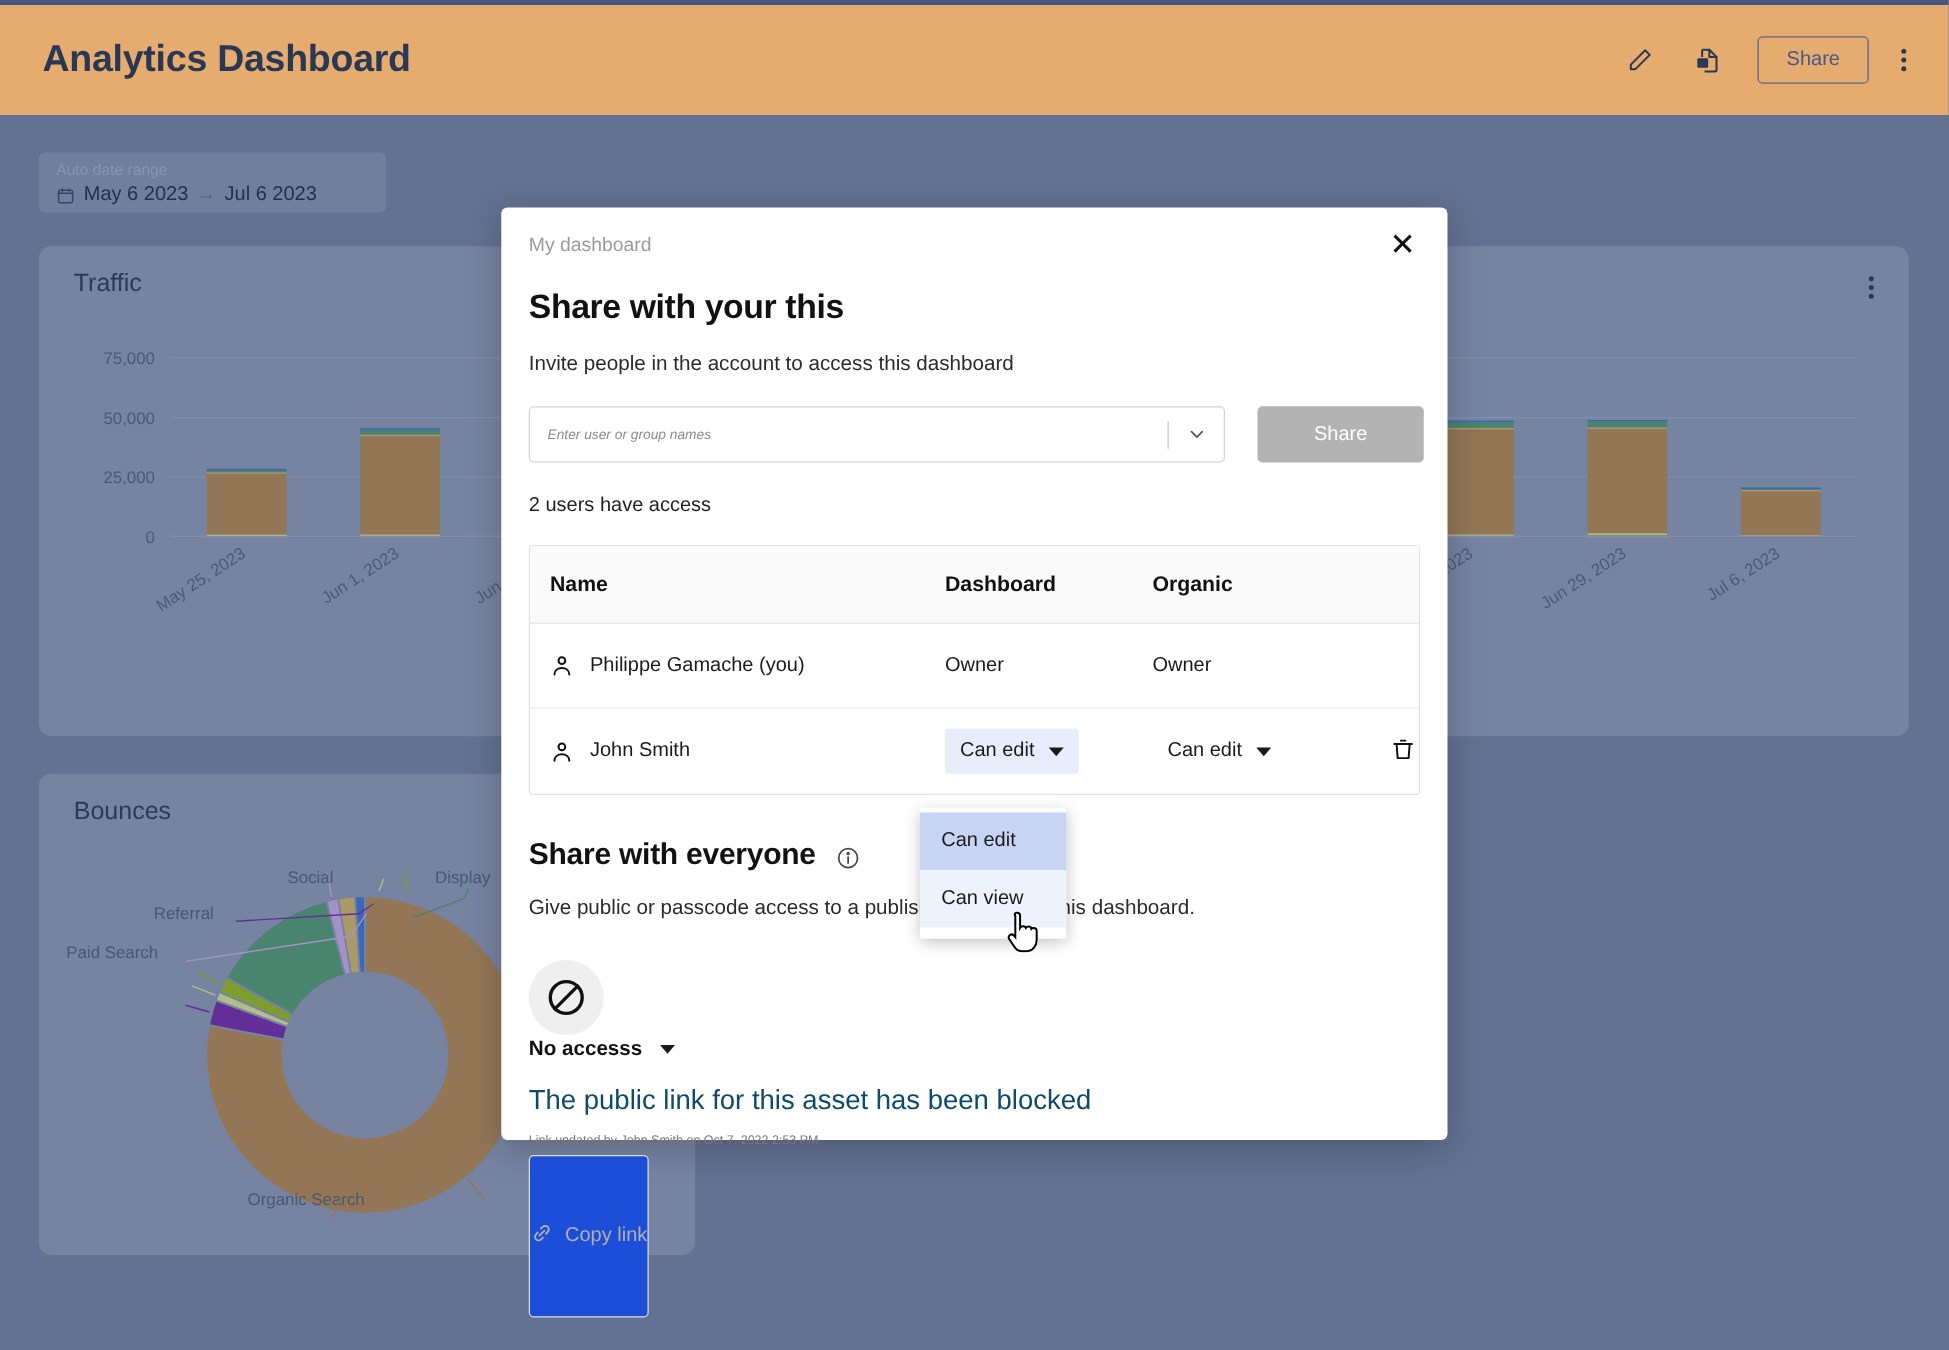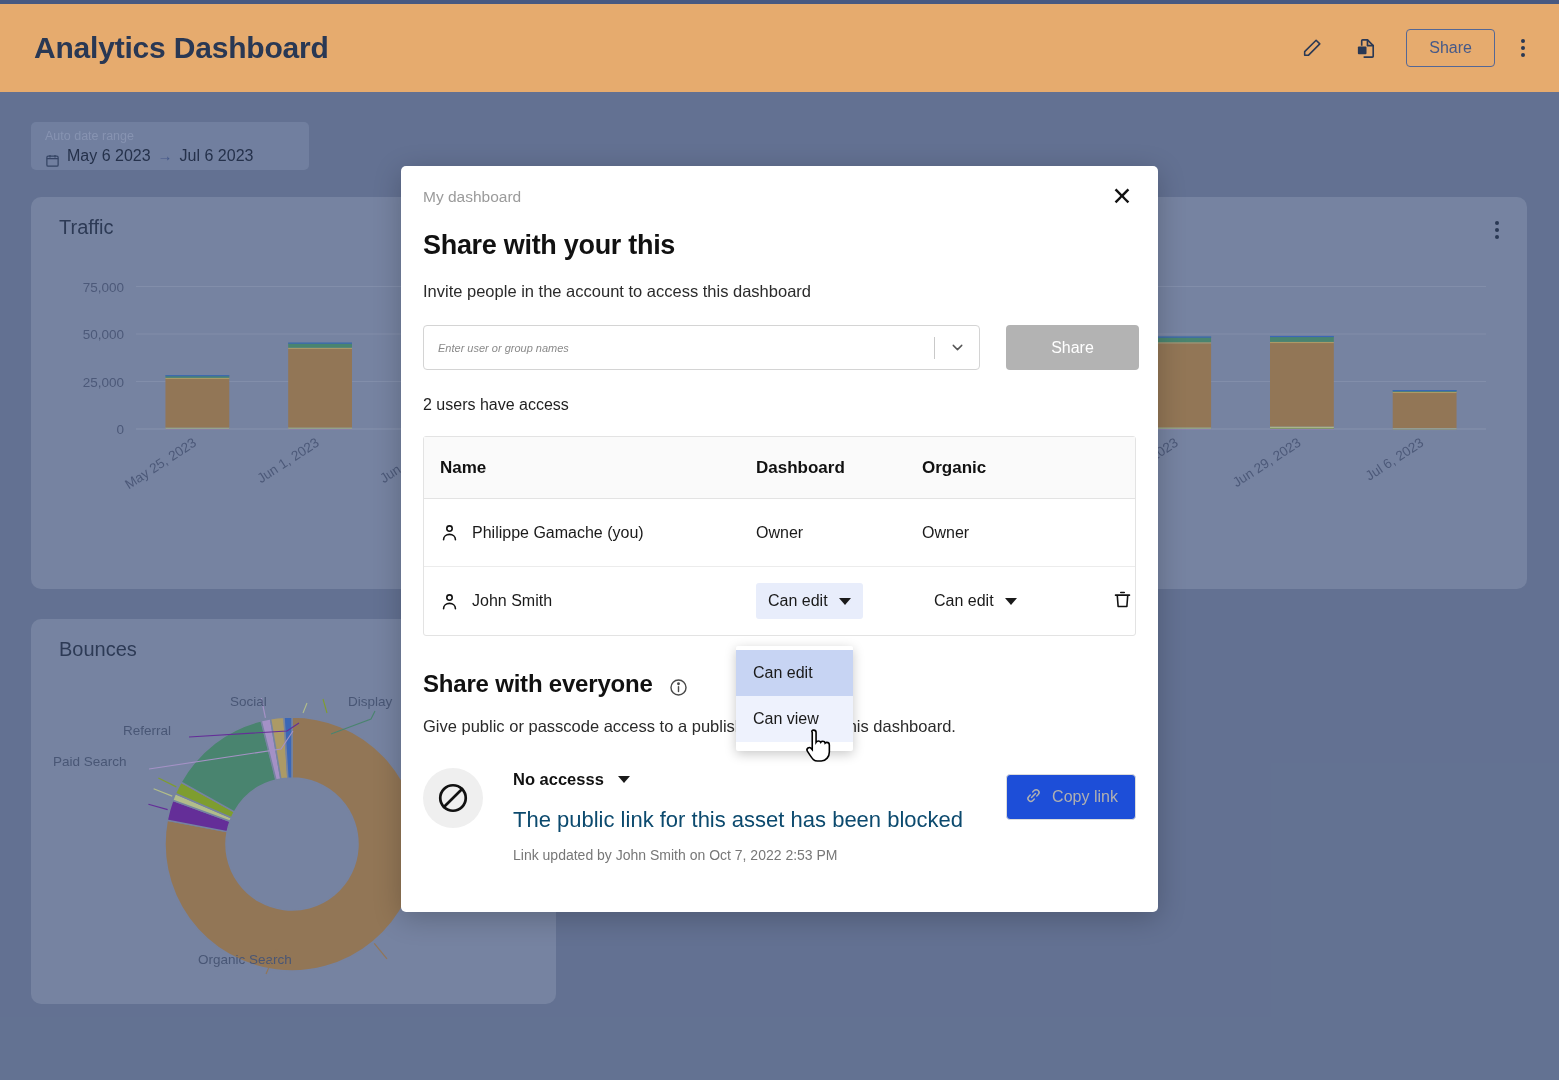--- a/index.html
+++ b/index.html
@@ -38,21 +38,21 @@
 
   
   .daterange {
     position: absolute; left: 31px; top: 122px;
     width: 278px; height: 48px;
     background: #7b89ab; border-radius: 5px;
     padding: 7px 14px;
   }
   .daterange-label { font-size: 12.5px; color: #93a0bf; line-height: 15px; }
   .daterange-value {
-    font-size: 16px; color: #26334d; display: flex; align-items: flex-end; gap: 7px;
+    font-size: 16px; color: #26334d; display: flex; align-items: center; gap: 7px;
     line-height: 22px; margin-top: 1px;
   }
   .cal-icon { width: 15px; height: 15px; color: #39486a; display:inline-block; }
   .arrow-g { color: #4a5f92; font-size: 15px; }
 
   
   .card {
     position: absolute;
     background: #808ead;
     border-radius: 10px;
@@ -152,30 +152,30 @@
   .perm-opt.sel { background:#c7d4f3; }
   .perm-opt.hov { background:#eef2fd; }
 
   .everyone-h {
     display:flex; align-items:center; gap:16px; margin-top:34px;
     font-size:24px; font-weight:700; color:#111; letter-spacing:-0.2px;
   }
   .info-icon { width:19px; height:19px; color:#4a4a4a; }
   .everyone-sub { font-size:16.5px; color:#2b2b2b; margin-top:19px; }
 
-  .access-row { display:flex; align-items:flex-start; margin-top:32px; }
+  .access-row { display:flex; align-items:flex-start; margin-top:32px;flex-direction:column; }
   .block-badge {
     width:60px; height:60px; border-radius:50%; background:#efefef;
     display:flex; align-items:center; justify-content:center; flex:0 0 60px;
     margin-right: 30px;
   }
   .access-texts { flex:1; padding-top:2px;}
   .access-state { display:flex; align-items:center; gap:14px; font-size:16.5px; font-weight:700; color:#111; cursor:pointer;}
   .access-desc { font-size:22px; color:#0c4a6e; margin-top:18px;}
-  .access-meta { font-size:14px; color:#777; margin-top:14px;}
+  .access-meta { font-size:10px; color:#777; margin-top:14px;}
   .copy-link {
     flex:0 0 130px; height:46px; border:1px solid #dcdcdc; border-radius:4px;
     background:#1d4ed8; color:#b0b0b0; font-size:16px; display:flex; align-items:center;
     justify-content:center; gap:9px; cursor:pointer; margin-top:6px;
     font-family:"Liberation Sans", sans-serif;
   }
 
   
   .cursor { position:absolute; left:805px; top:728px; width:30px; height:34px; z-index:50; pointer-events:none;}
 </style>

